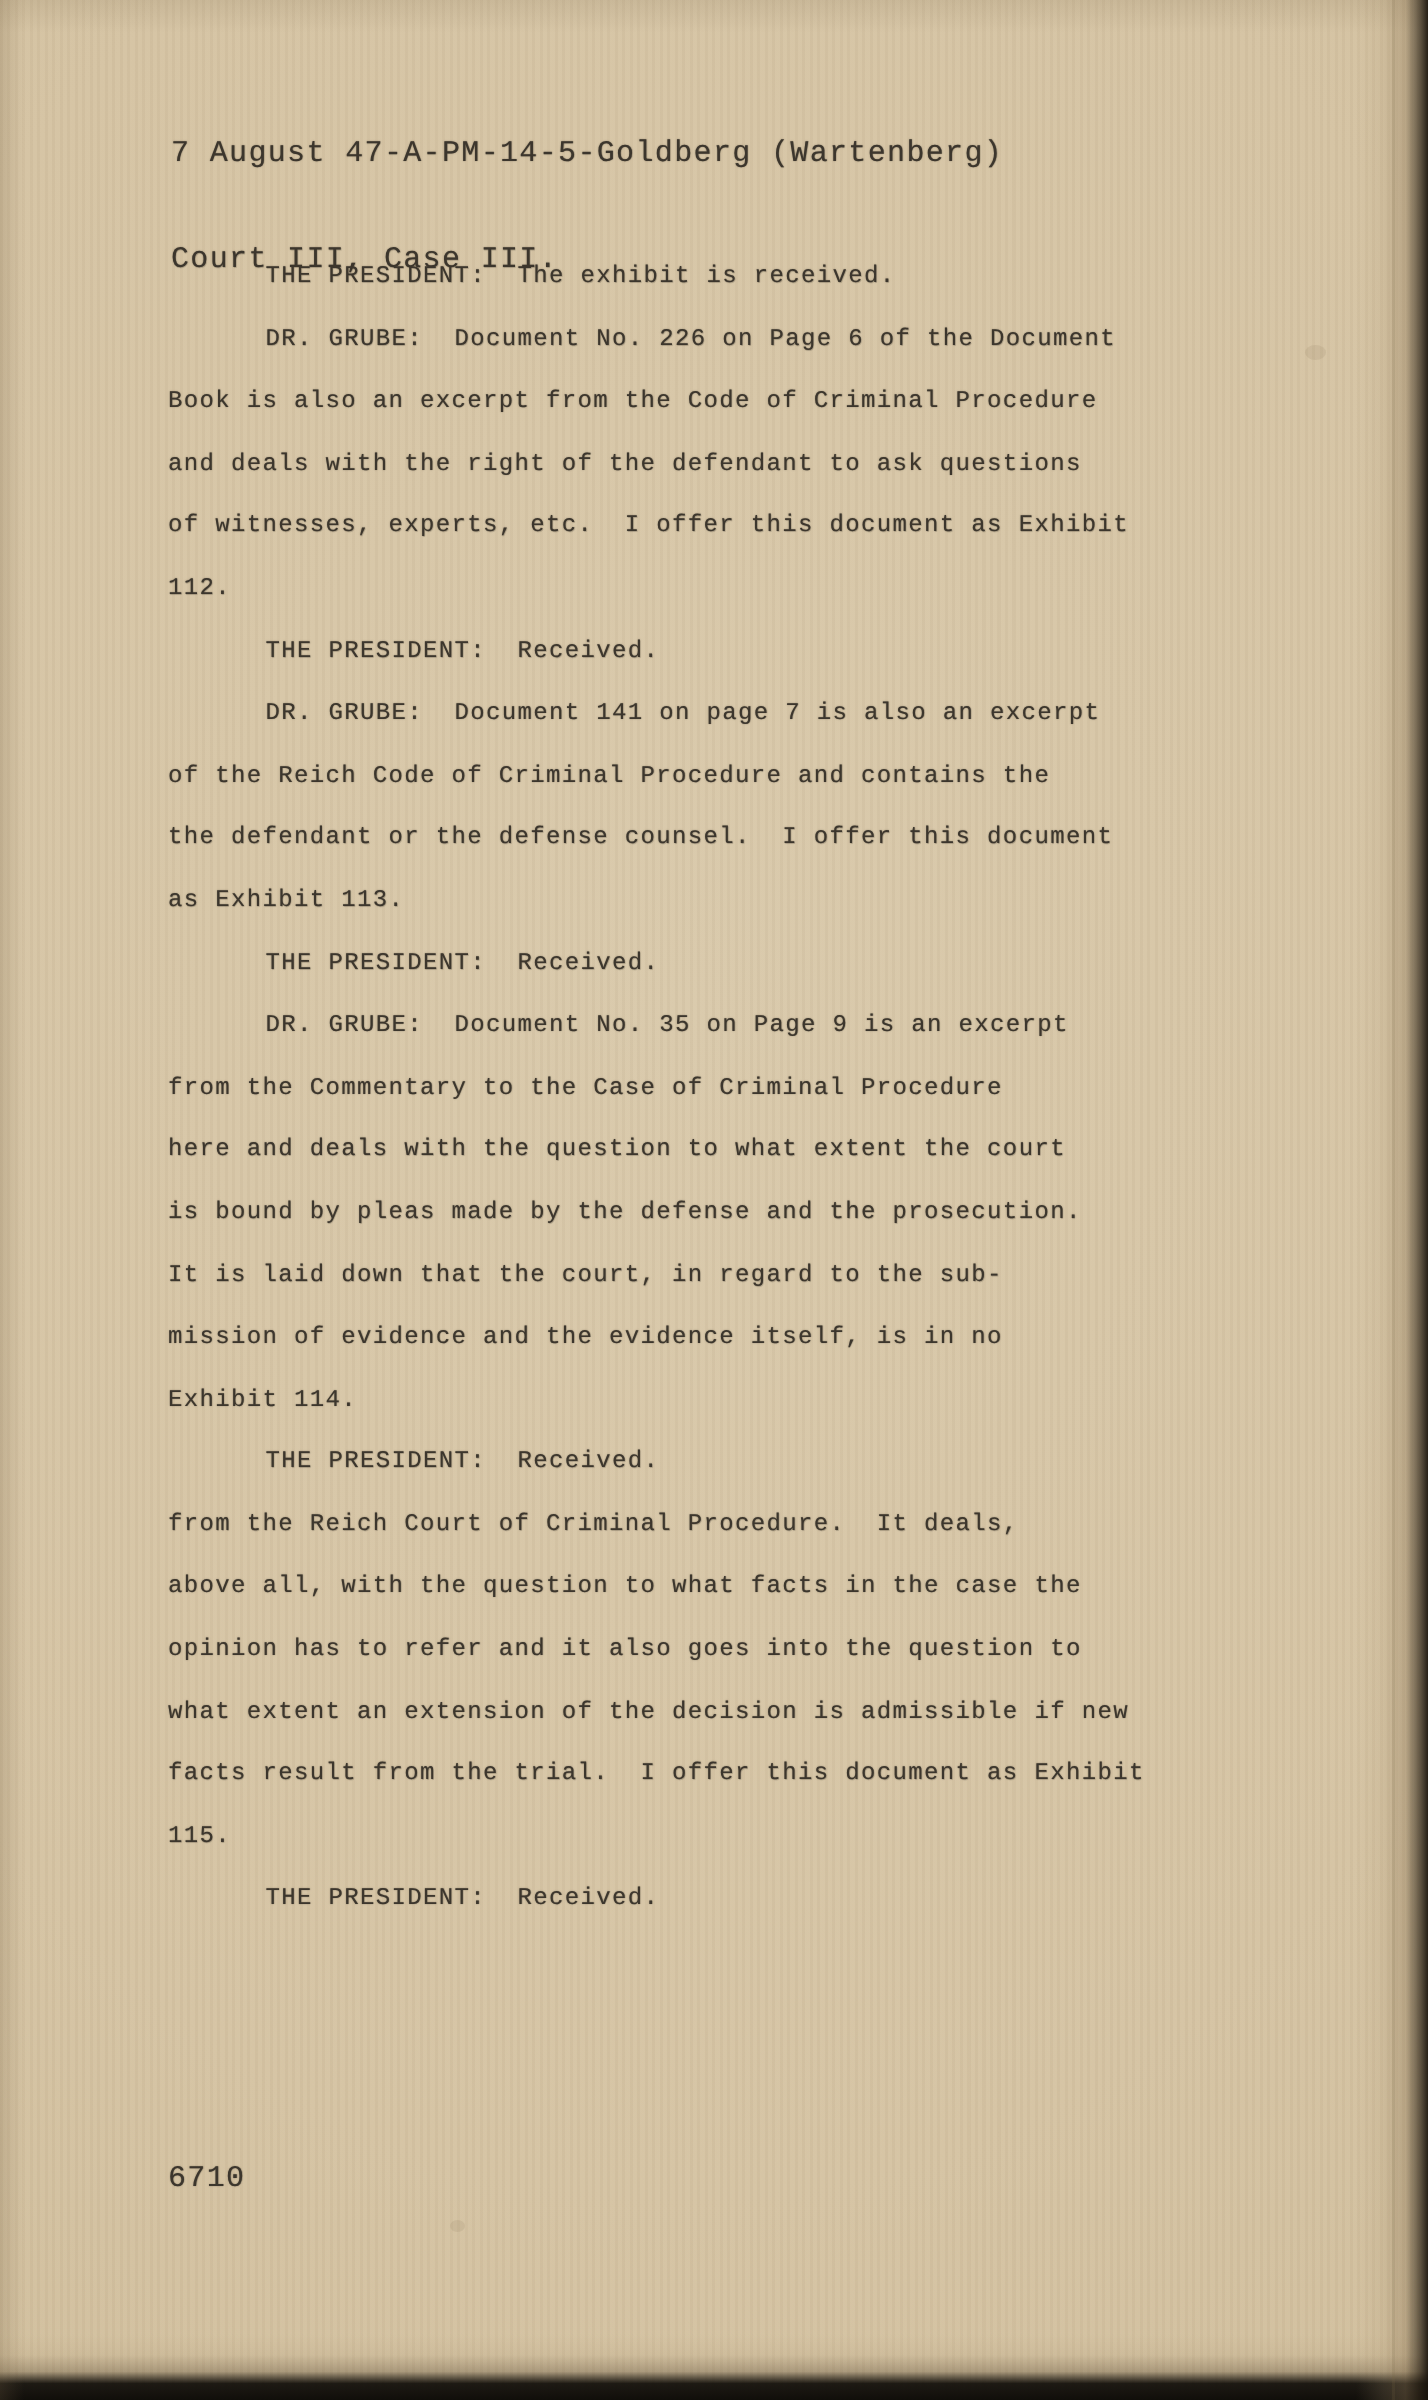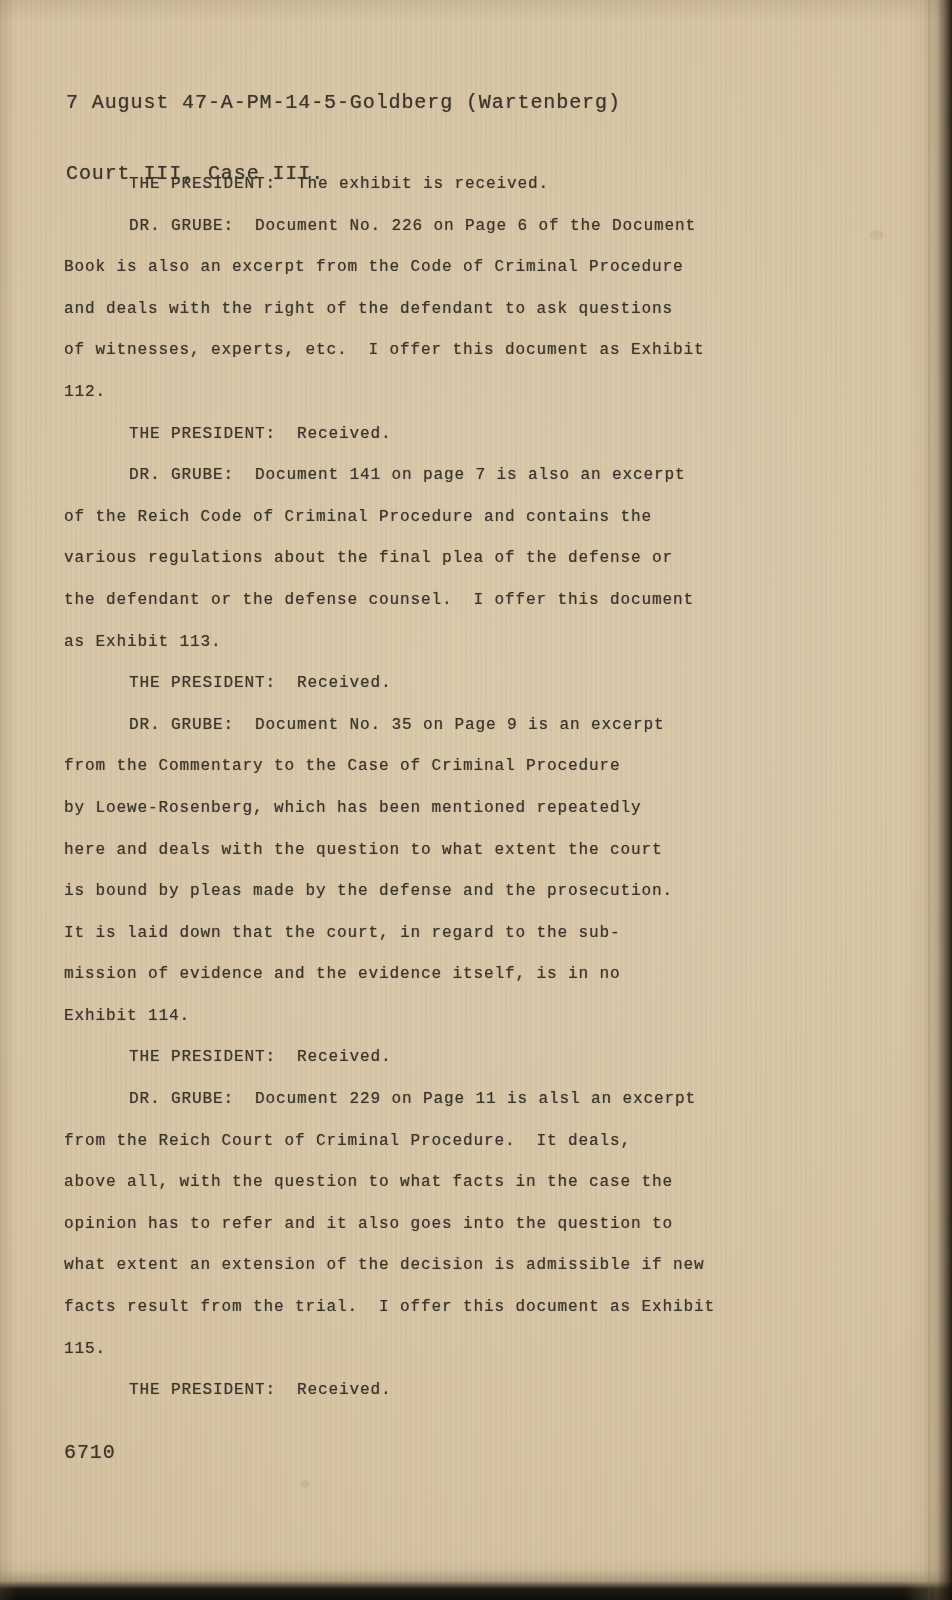--- a/index.html
+++ b/index.html
@@ -37,20 +37,21 @@
     height: 100%;
     background: rgba(118,98,68,0.18);
   }
   .blotch {
     position: absolute;
     border-radius: 50%;
     background: rgba(110,90,60,0.10);
   }
   .typed {
     text-shadow: 0 0 1px rgba(62,54,42,0.55), 0.4px 0.4px 0 rgba(62,54,42,0.18);
+    margin-left: 48px;
   }
   .header {
     position: absolute;
     left: 66px;
     top: 44px;
     font-size: 20px;
     letter-spacing: 0.9px;
     line-height: 23.5px;
     white-space: pre;
   }
@@ -94,34 +95,31 @@
   <div class="body-block typed" id="transcript">
       <div class="line indent">THE PRESIDENT:  The exhibit is received.</div>
       <div class="line indent">DR. GRUBE:  Document No. 226 on Page 6 of the Document</div>
       <div class="line">Book is also an excerpt from the Code of Criminal Procedure</div>
       <div class="line">and deals with the right of the defendant to ask questions</div>
       <div class="line">of witnesses, experts, etc.  I offer this document as Exhibit</div>
       <div class="line">112.</div>
       <div class="line indent">THE PRESIDENT:  Received.</div>
       <div class="line indent">DR. GRUBE:  Document 141 on page 7 is also an excerpt</div>
       <div class="line">of the Reich Code of Criminal Procedure and contains the</div>
-      <div class="line">various regulations about the final plea of the defense or</div>
       <div class="line">the defendant or the defense counsel.  I offer this document</div>
       <div class="line">as Exhibit 113.</div>
       <div class="line indent">THE PRESIDENT:  Received.</div>
       <div class="line indent">DR. GRUBE:  Document No. 35 on Page 9 is an excerpt</div>
       <div class="line">from the Commentary to the Case of Criminal Procedure</div>
-      <div class="line">by Loewe-Rosenberg, which has been mentioned repeatedly</div>
       <div class="line">here and deals with the question to what extent the court</div>
       <div class="line">is bound by pleas made by the defense and the prosecution.</div>
       <div class="line">It is laid down that the court, in regard to the sub-</div>
       <div class="line">mission of evidence and the evidence itself, is in no</div>
       <div class="line">Exhibit 114.</div>
       <div class="line indent">THE PRESIDENT:  Received.</div>
-      <div class="line indent">DR. GRUBE:  Document 229 on Page 11 is alsl an excerpt</div>
       <div class="line">from the Reich Court of Criminal Procedure.  It deals,</div>
       <div class="line">above all, with the question to what facts in the case the</div>
       <div class="line">opinion has to refer and it also goes into the question to</div>
       <div class="line">what extent an extension of the decision is admissible if new</div>
       <div class="line">facts result from the trial.  I offer this document as Exhibit</div>
       <div class="line">115.</div>
       <div class="line indent">THE PRESIDENT:  Received.</div>
     </div>
 
   <div class="page-number typed">6710</div>

